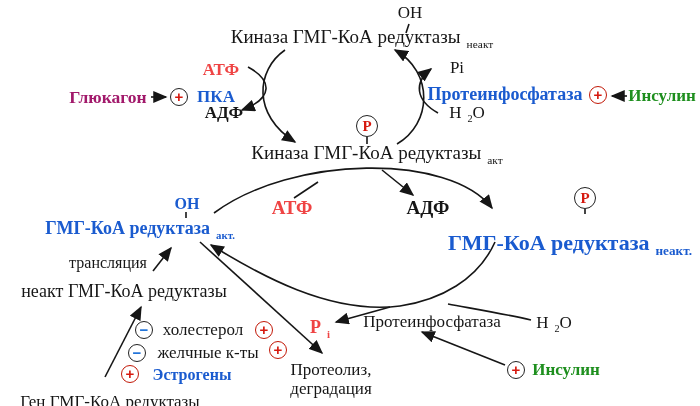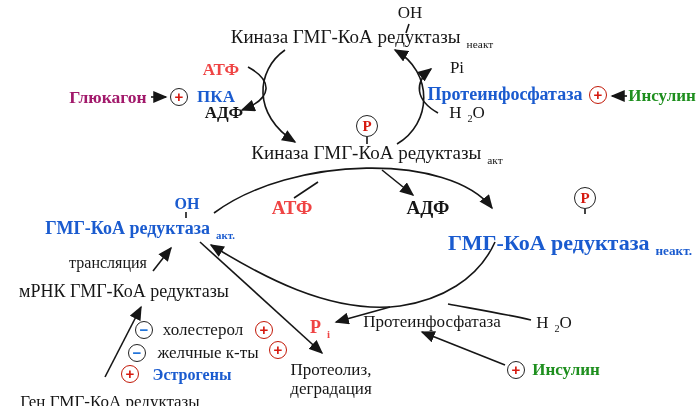--- a/index.html
+++ b/index.html
@@ -83,21 +83,21 @@
   <div class="lbl blue b" style="left:187px;top:204px;font-size:16px">OH</div>
   <div class="lbl blue b" style="left:140px;top:228px;font-size:18px"><span>ГМГ-КоА редуктаза</span><sub>акт.</sub></div>
   <div class="lbl red b" style="left:292px;top:208px;font-size:19px">АТФ</div>
   <div class="lbl b" style="left:428px;top:208px;font-size:19px">АДФ</div>
   <div class="circ ring-dark pcirc" style="left:585px;top:198px">
       <span class="pletter">P</span>
     </div>
   <div class="lbl blue b" style="left:570px;top:243px;font-size:22px"><span>ГМГ-КоА редуктаза</span><sub>неакт.</sub></div>
 
   <div class="lbl" style="left:108px;top:263px;font-size:16px">трансляция</div>
-  <div class="lbl" style="left:124px;top:291px;font-size:18px">мРНК  ГМГ-КоА редуктазы</div>
+  <div class="lbl" style="left:124px;top:291px;font-size:18px">неакт  ГМГ-КоА редуктазы</div>
   <div class="circ ring-dark" style="left:144px;top:330px">
       <span class="sign-minus">−</span>
     </div>
   <div class="lbl" style="left:203px;top:330px">холестерол</div>
   <div class="circ ring-red" style="left:264px;top:330px">
       <span class="sign-plus">+</span>
     </div>
   <div class="circ ring-dark" style="left:137px;top:353px">
       <span class="sign-minus">−</span>
     </div>

